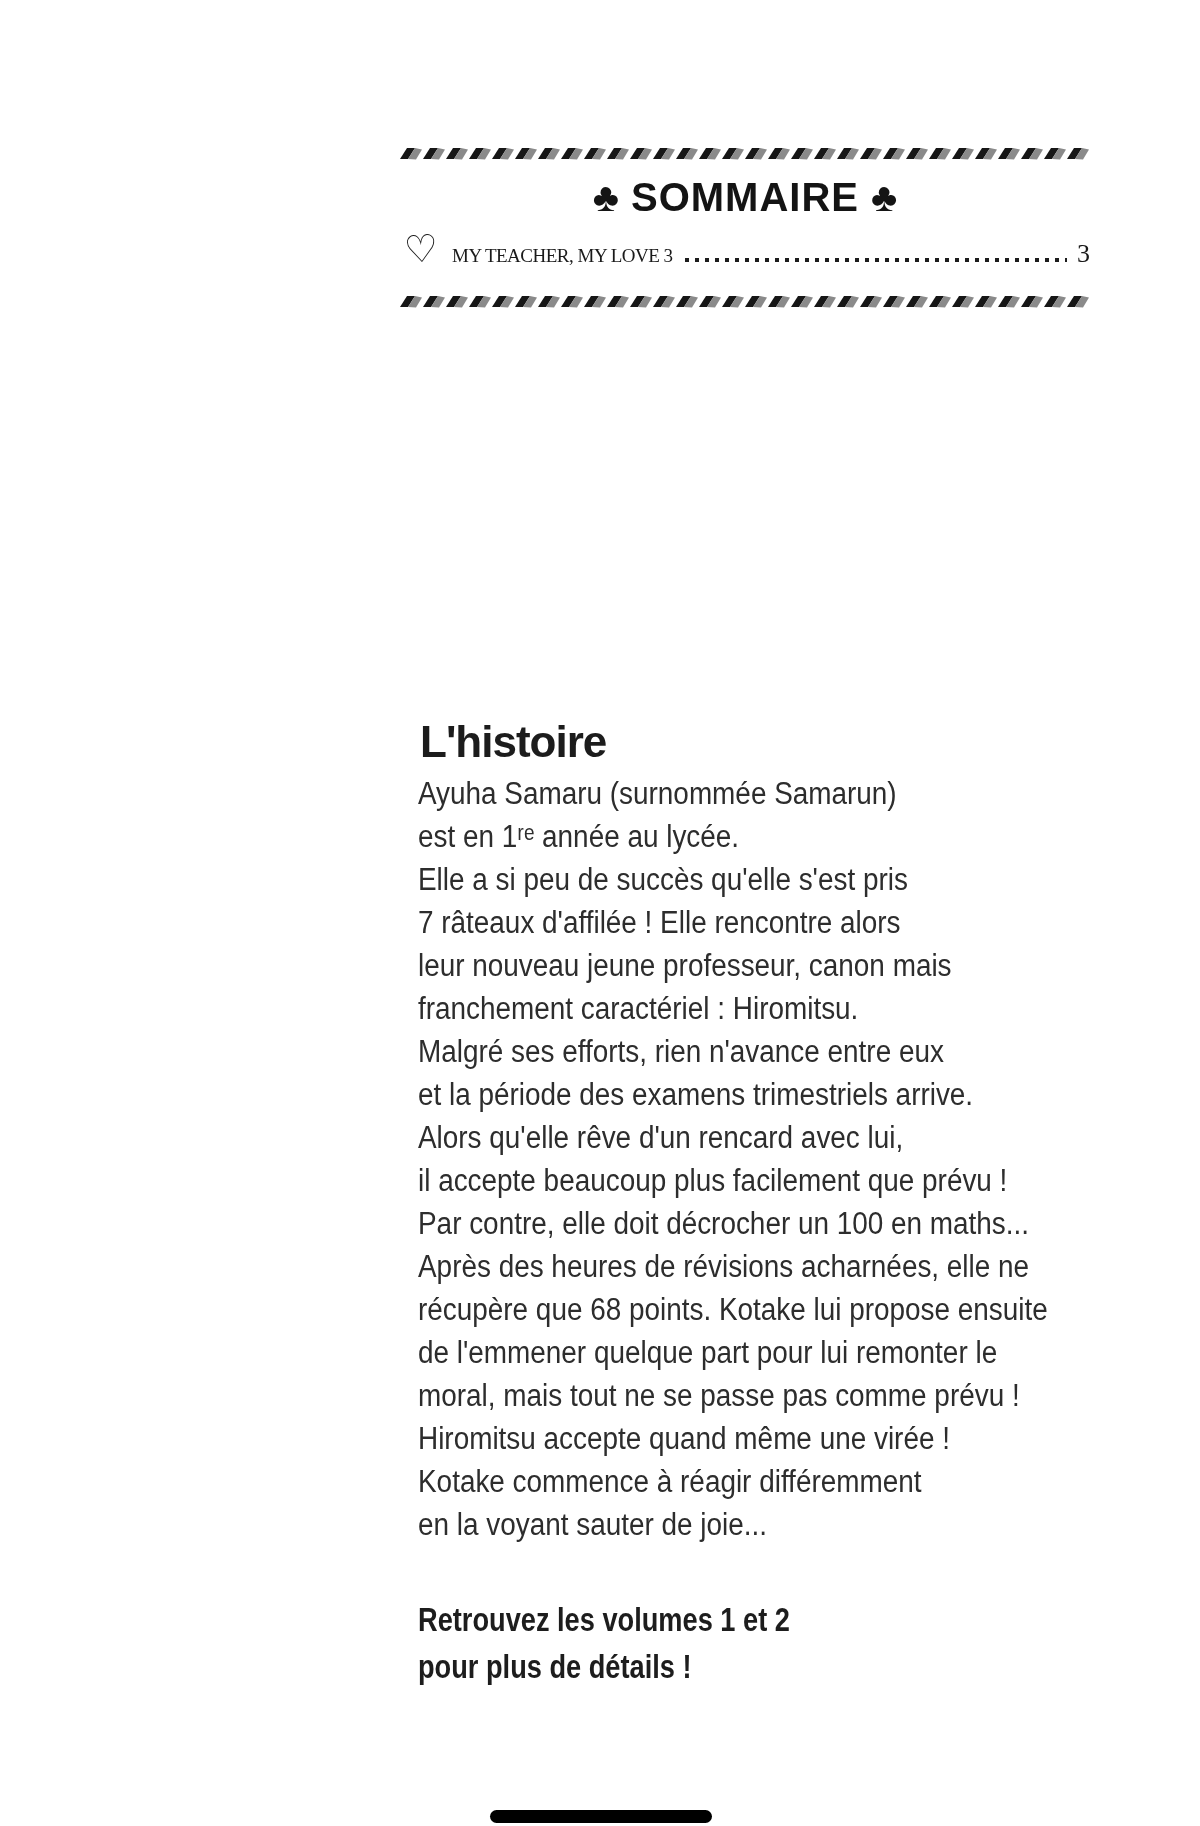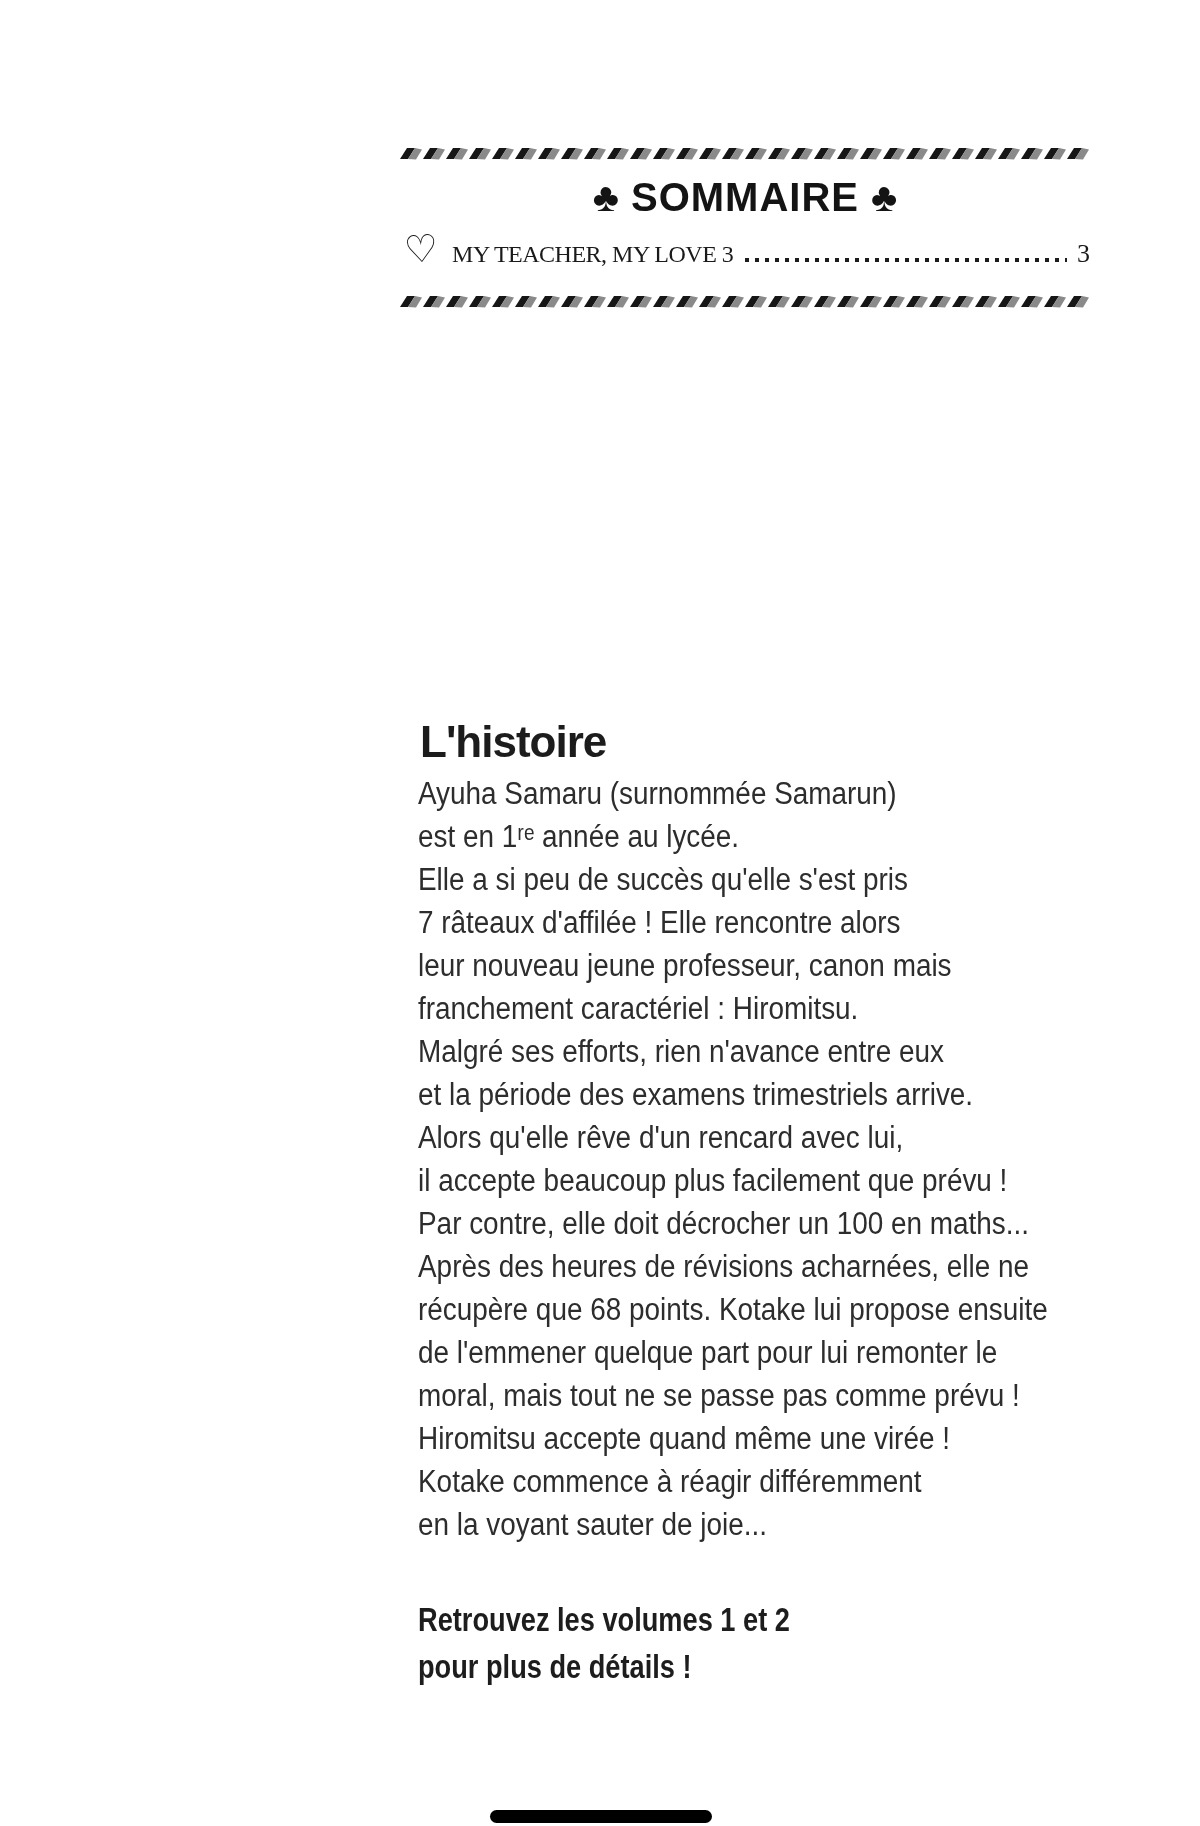--- a/index.html
+++ b/index.html
@@ -36,21 +36,21 @@
   }
   .toc-heart {
     font-family:"DejaVu Sans",sans-serif;
     font-size:38px; line-height:1;
     margin-right:14px;
     transform:rotate(-4deg);
     color:#1c1c1c;
   }
   .toc-label {
     font-family:"Liberation Serif","DejaVu Serif",serif;
-    font-size:24px; letter-spacing:-0.5px;
+    font-size:19px; letter-spacing:-0.5px;
     white-space:nowrap;
     color:#1a1a1a;
   }
   .toc-leader {
     flex:1 1 auto;
     height:4px;
     margin:0 10px 2px 12px;
     background-image:repeating-linear-gradient(to right,#1d1d1d 0 4px,transparent 4px 10px);
   }
   .toc-page {

